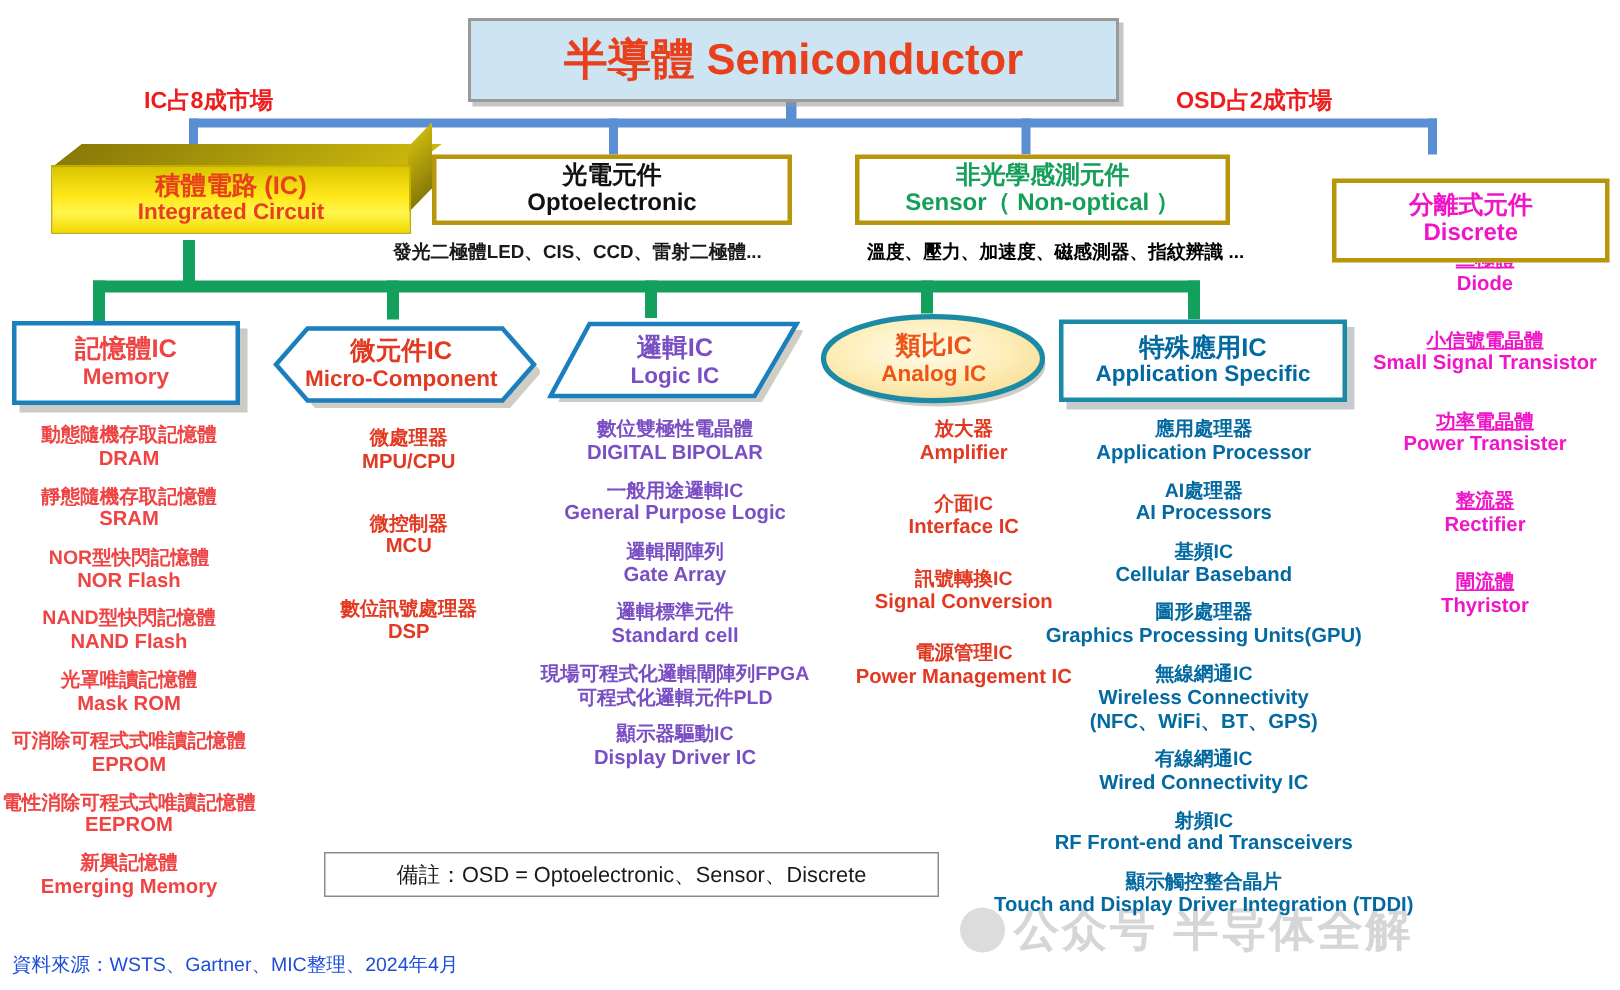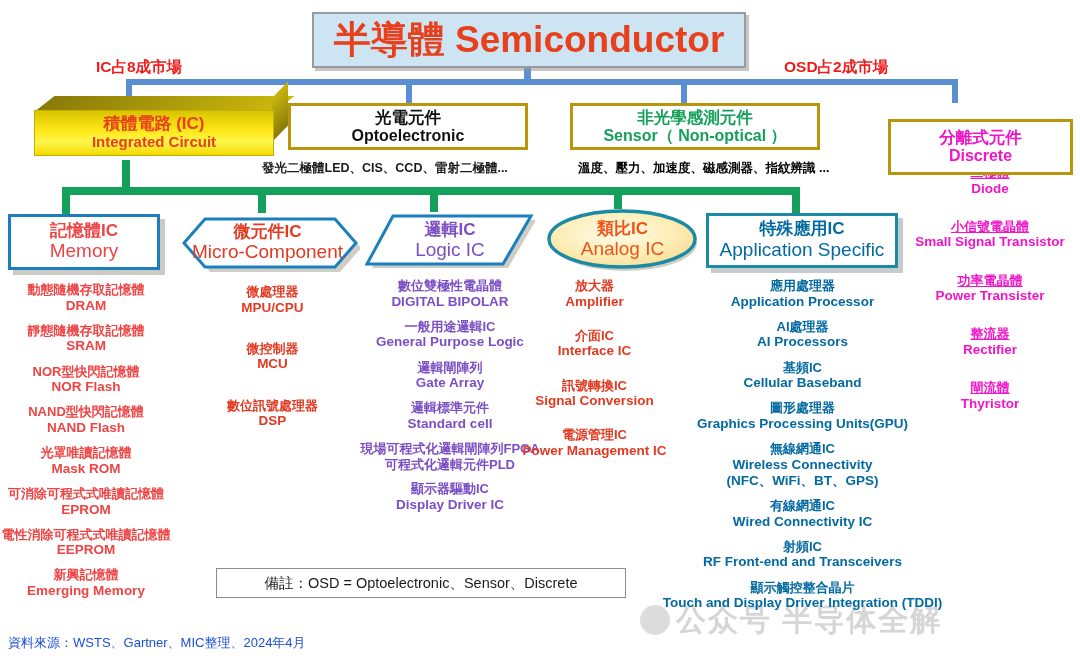--- a/index.html
+++ b/index.html
@@ -31,21 +31,21 @@
 
   
   .title-box{
     left:312px;top:12px;width:430px;height:52px;
     background:#cde4f3;border:2px solid #9a9a9a;
     box-shadow:3px 3px 0 rgba(150,150,150,.55);
     display:flex;align-items:center;justify-content:center;
     z-index:5;
   }
   .title-box span{
-    color:#e8401c;font-size:37px;font-weight:bold;white-space:nowrap;
+    color:#e8401c;font-size:29px;font-weight:bold;white-space:nowrap;
   }
 
   
   .mkt{color:#ee1c1c;font-size:15.5px;font-weight:bold;white-space:nowrap;z-index:6;}
 
   
   .t2{
     border:3px solid #b8960c;background:#ffffff;
     display:flex;flex-direction:column;align-items:center;justify-content:center;
     z-index:5;box-sizing:border-box;
@@ -83,21 +83,21 @@
   .ic3d .en{color:#e8401c;font-size:15px;font-weight:bold;line-height:1.1;}
 
   
   .t3wrap{position:absolute;z-index:5;}
   .t3txt{
     position:absolute;left:0;top:0;width:100%;height:100%;
     display:flex;flex-direction:column;align-items:center;justify-content:center;
     z-index:3;pointer-events:none;
   }
   .t3txt .cn{font-size:17px;font-weight:bold;line-height:1.1;white-space:nowrap;}
-  .t3txt .en{font-size:19px;font-weight:normal;line-height:1.15;white-space:nowrap;}
+  .t3txt .en{font-size:15px;font-weight:bold;line-height:1.15;white-space:nowrap;}
 
   .rectshape{
     position:absolute;left:0;top:0;width:100%;height:100%;
     border:3px solid #1b7fbd;background:#fff;box-sizing:border-box;
     box-shadow:5px 5px 0 rgba(160,158,150,.55);
   }
   .rectshape.teal{border-color:#1b8aa5;box-shadow:5px 5px 0 rgba(150,160,165,.55);}
 
   .hexshape,.parashape,.ellshape{position:absolute;left:0;top:0;width:100%;height:100%;}
 
@@ -317,21 +317,21 @@
     <div class="item">
         <div class="cn c-purple">現場可程式化邏輯閘陣列FPGA</div>
         <div class="cn c-purple">可程式化邏輯元件PLD</div>
       </div>
     <div class="item">
         <div class="cn c-purple">顯示器驅動IC</div>
         <div class="en c-purple">Display Driver IC</div>
       </div>
   </div>
 
-  <div class="col" style="left:502px;top:278px;width:185px;">
+  <div class="col" style="left:550px;top:278px;width:185px;">
     <div class="item" style="margin-bottom:18px;">
         <div class="cn c-red">放大器</div>
         <div class="en c-red">Amplifier</div>
       </div>
     <div class="item" style="margin-bottom:18px;">
         <div class="cn c-red">介面IC</div>
         <div class="en c-red">Interface IC</div>
       </div>
     <div class="item" style="margin-bottom:18px;">
         <div class="cn c-red">訊號轉換IC</div>

